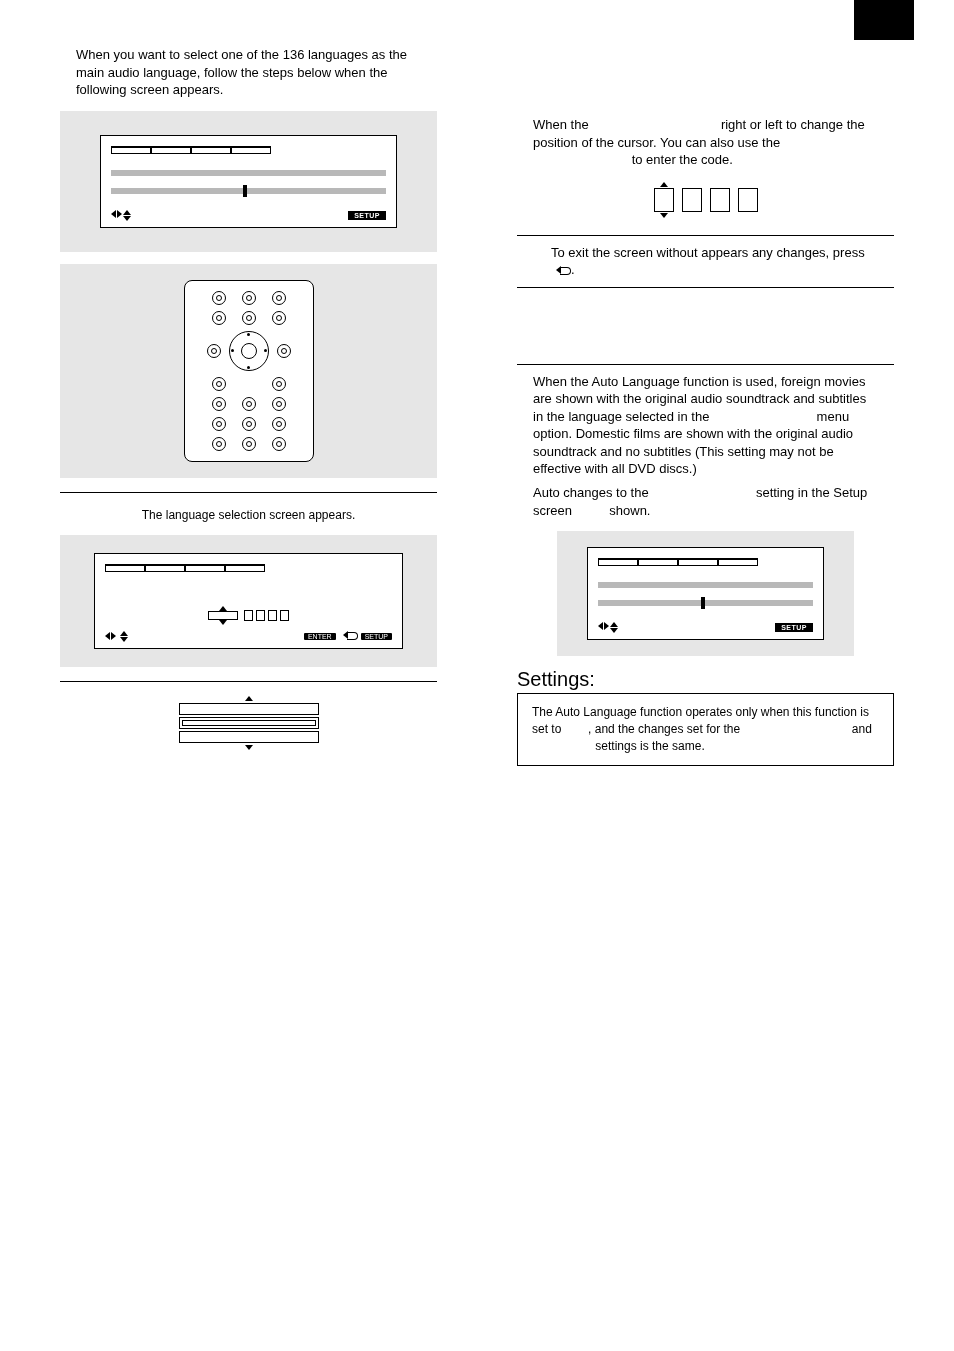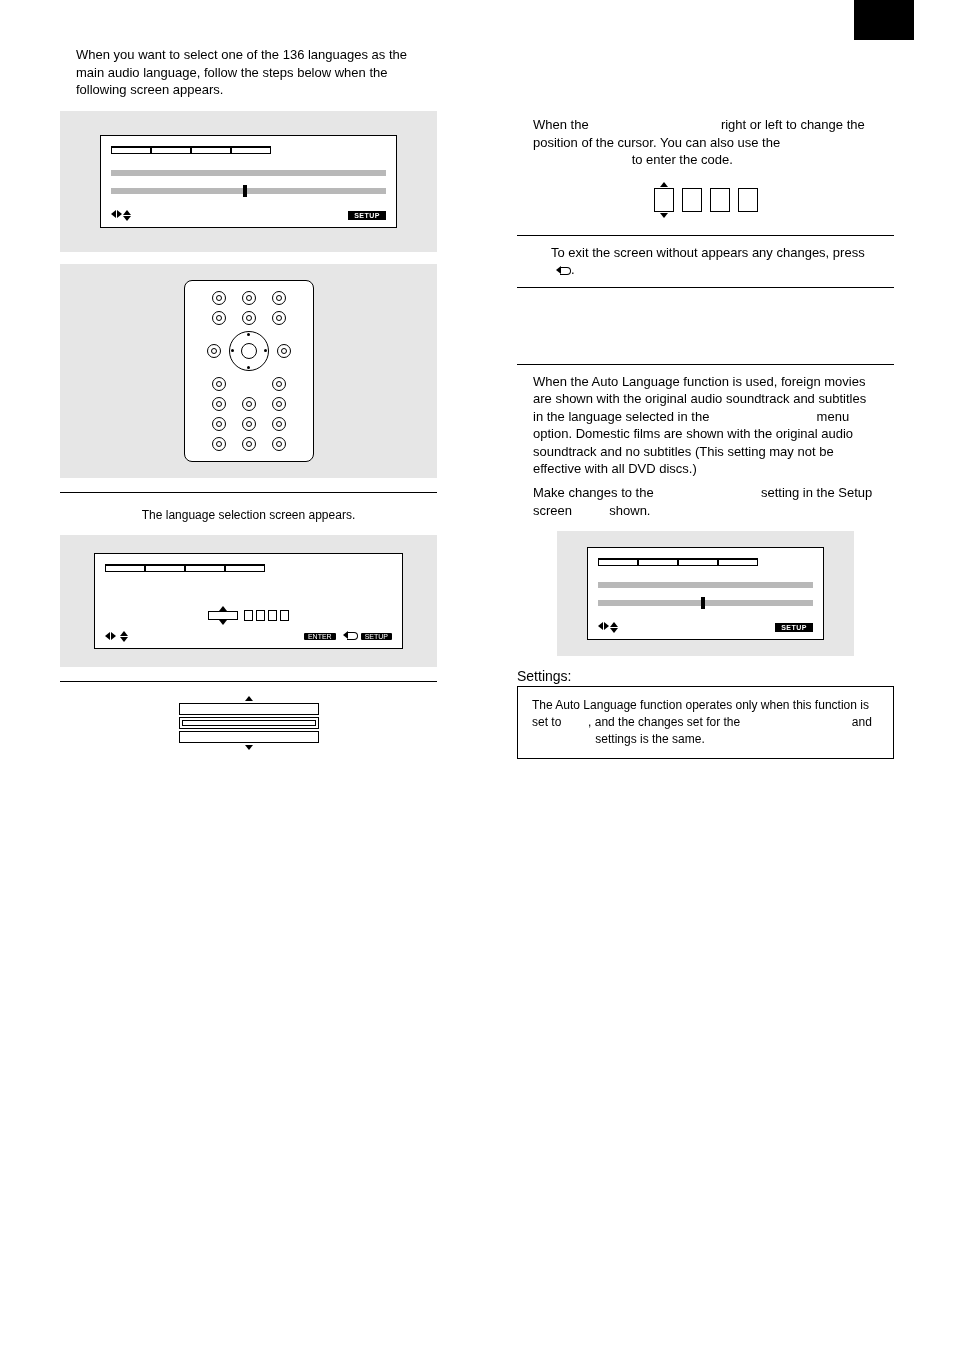--- a/index.html
+++ b/index.html
@@ -181,21 +181,21 @@
   .digit-focus {
     display: flex; flex-direction: column; align-items: center;
   }
   .digit-focus .tri-u, .digit-focus .tri-d { margin: 1px 0; }
   .osd2-row {
     display:flex; align-items:center; gap:6px;
     margin-bottom:6px;
   }
   .mini-digits { display:flex; gap:3px; }
   .mini-digit { width:9px; height:11px; border:1px solid #000; }
-  .settings-label { font-size: 14px; margin: 10px 0 2px 0; }
+  .settings-label { font-size: 20px; margin: 10px 0 2px 0; }
   .factory { text-align: right; font-size: 12px; margin-top:10px; margin-bottom:14px;}
   .note-box {
     border: 1px solid #000;
     padding: 10px 14px;
     font-size: 12px;
     line-height: 1.4;
   }
   .list-bar {
     width: 140px; height: 12px; border:1px solid #000;
     position:relative;
@@ -422,21 +422,21 @@
     <div style="height:60px;"></div>
 
     <hr class="hr-short">
 
     <p>
       <span>When the Auto Language function is used, foreign movies are shown with the original audio soundtrack and subtitles in the language selected in the</span>
       <span style="display:inline-block;width:100px;"></span>
       <span>menu option. Domestic films are shown with the original audio soundtrack and no subtitles (This setting may not be effective with all DVD discs.)</span>
     </p>
     <p>
-      <span>Make changes to the</span>
+      <span>Auto changes to the</span>
       <span style="display:inline-block;width:100px;"></span>
       <span>setting in the Setup screen</span>
       <span style="display:inline-block;width:30px;"></span>
       <span>shown.</span>
     </p>
 
     <div class="osd-wrap" style="padding:16px 30px;margin-left:40px;margin-right:40px;">
       <div class="osd">
         <div class="osd-tabs">
           <div class="osd-tab"></div>

